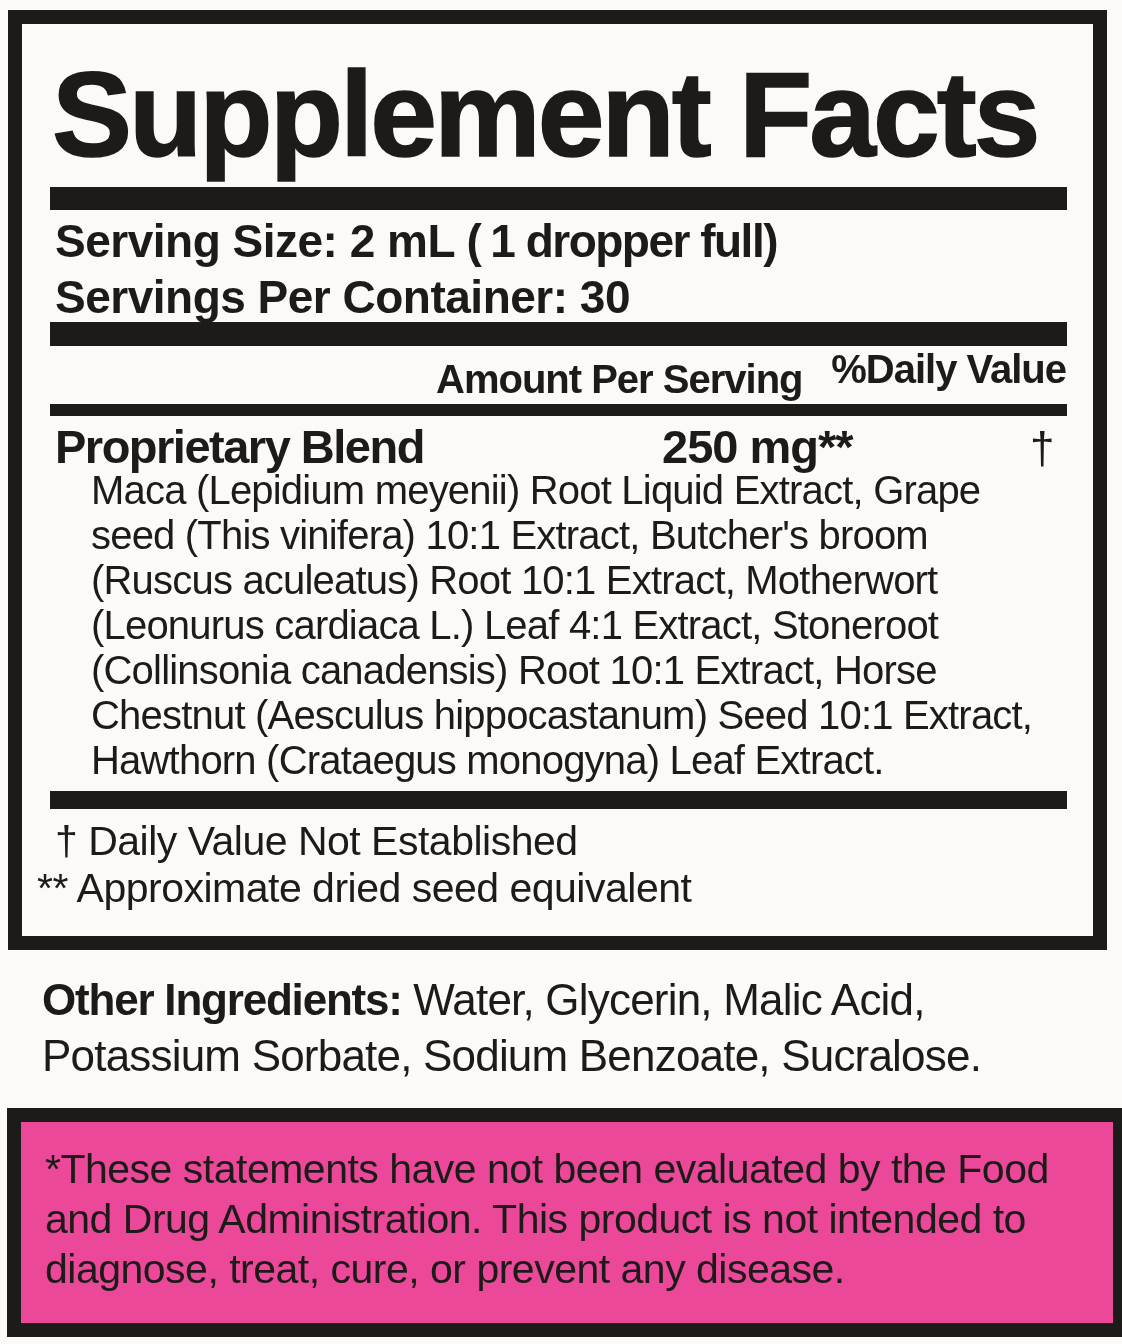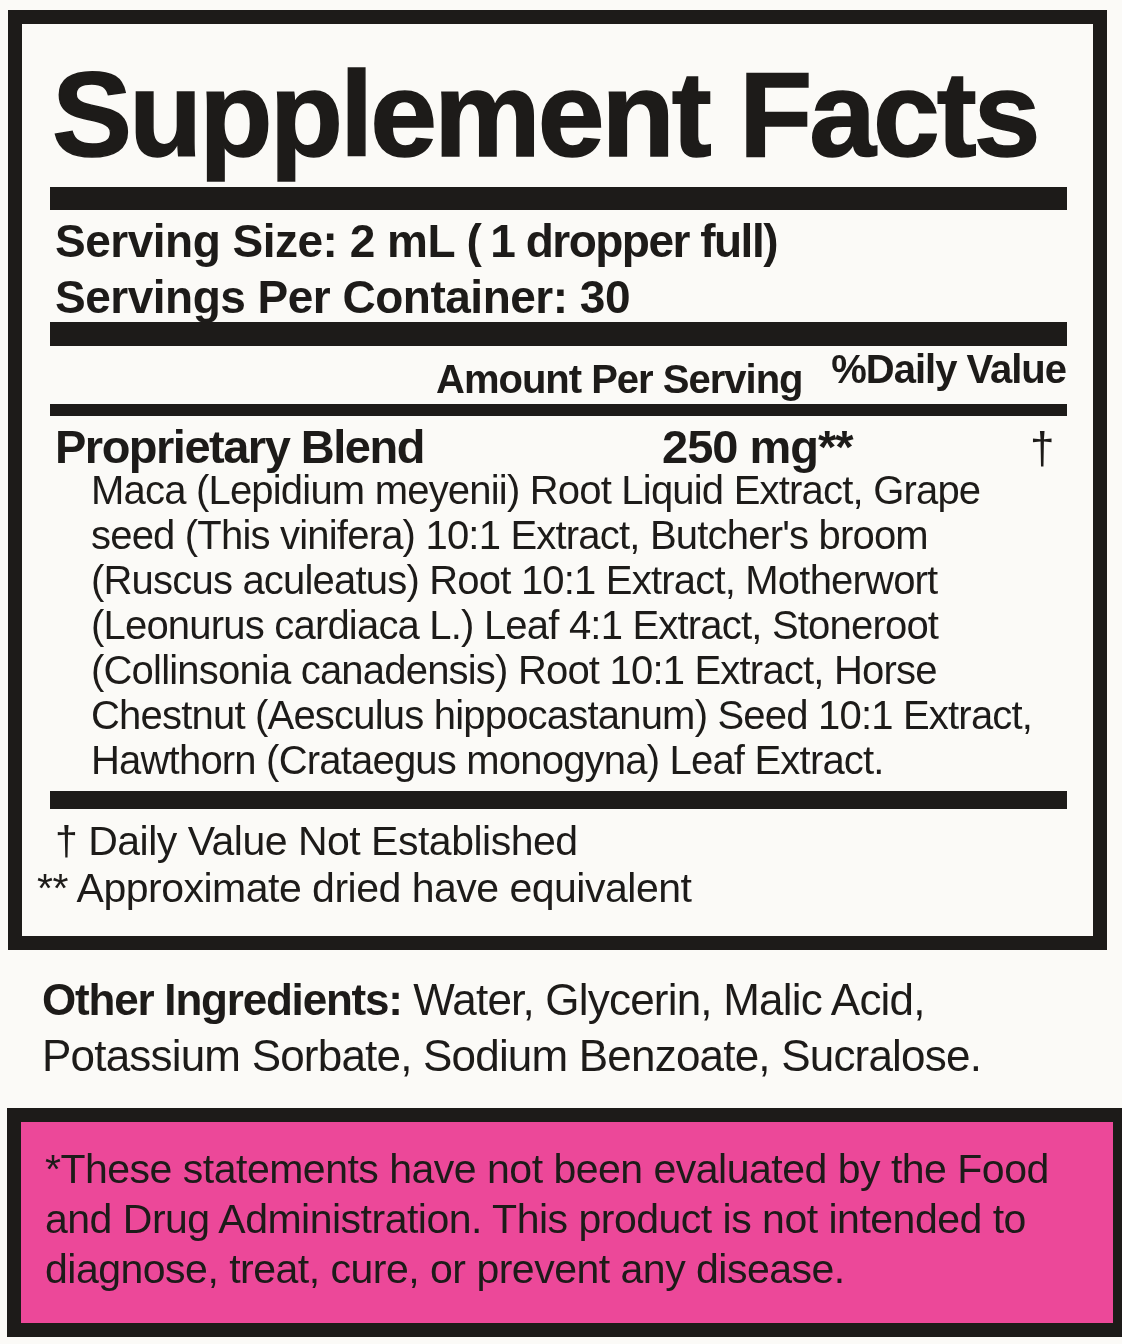--- a/index.html
+++ b/index.html
@@ -73,21 +73,21 @@
     <div>(Ruscus aculeatus) Root 10:1 Extract, Motherwort</div>
     <div>(Leonurus cardiaca L.) Leaf 4:1 Extract, Stoneroot</div>
     <div>(Collinsonia canadensis) Root 10:1 Extract, Horse</div>
     <div>Chestnut (Aesculus hippocastanum) Seed 10:1 Extract,</div>
     <div>Hawthorn (Crataegus monogyna) Leaf Extract.</div>
   </div>
 
   <div class="bar bar-3"></div>
 
   <div class="footnote-1">† Daily Value Not Established</div>
-  <div class="footnote-2">** Approximate dried have equivalent</div>
+  <div class="footnote-2">** Approximate dried seed equivalent</div>
 
 </div>
 
 <div class="other-ingredients"><span class="other-label">Other Ingredients:</span><span> Water, Glycerin, Malic Acid,</span><br><span>Potassium Sorbate, Sodium Benzoate, Sucralose.</span></div>
 
 <div class="disclaimer-box">
   <div class="disclaimer-text">
     <div>*These statements have not been evaluated by the Food</div>
     <div>and Drug Administration. This product is not intended to</div>
     <div>diagnose, treat, cure, or prevent any disease.</div>

